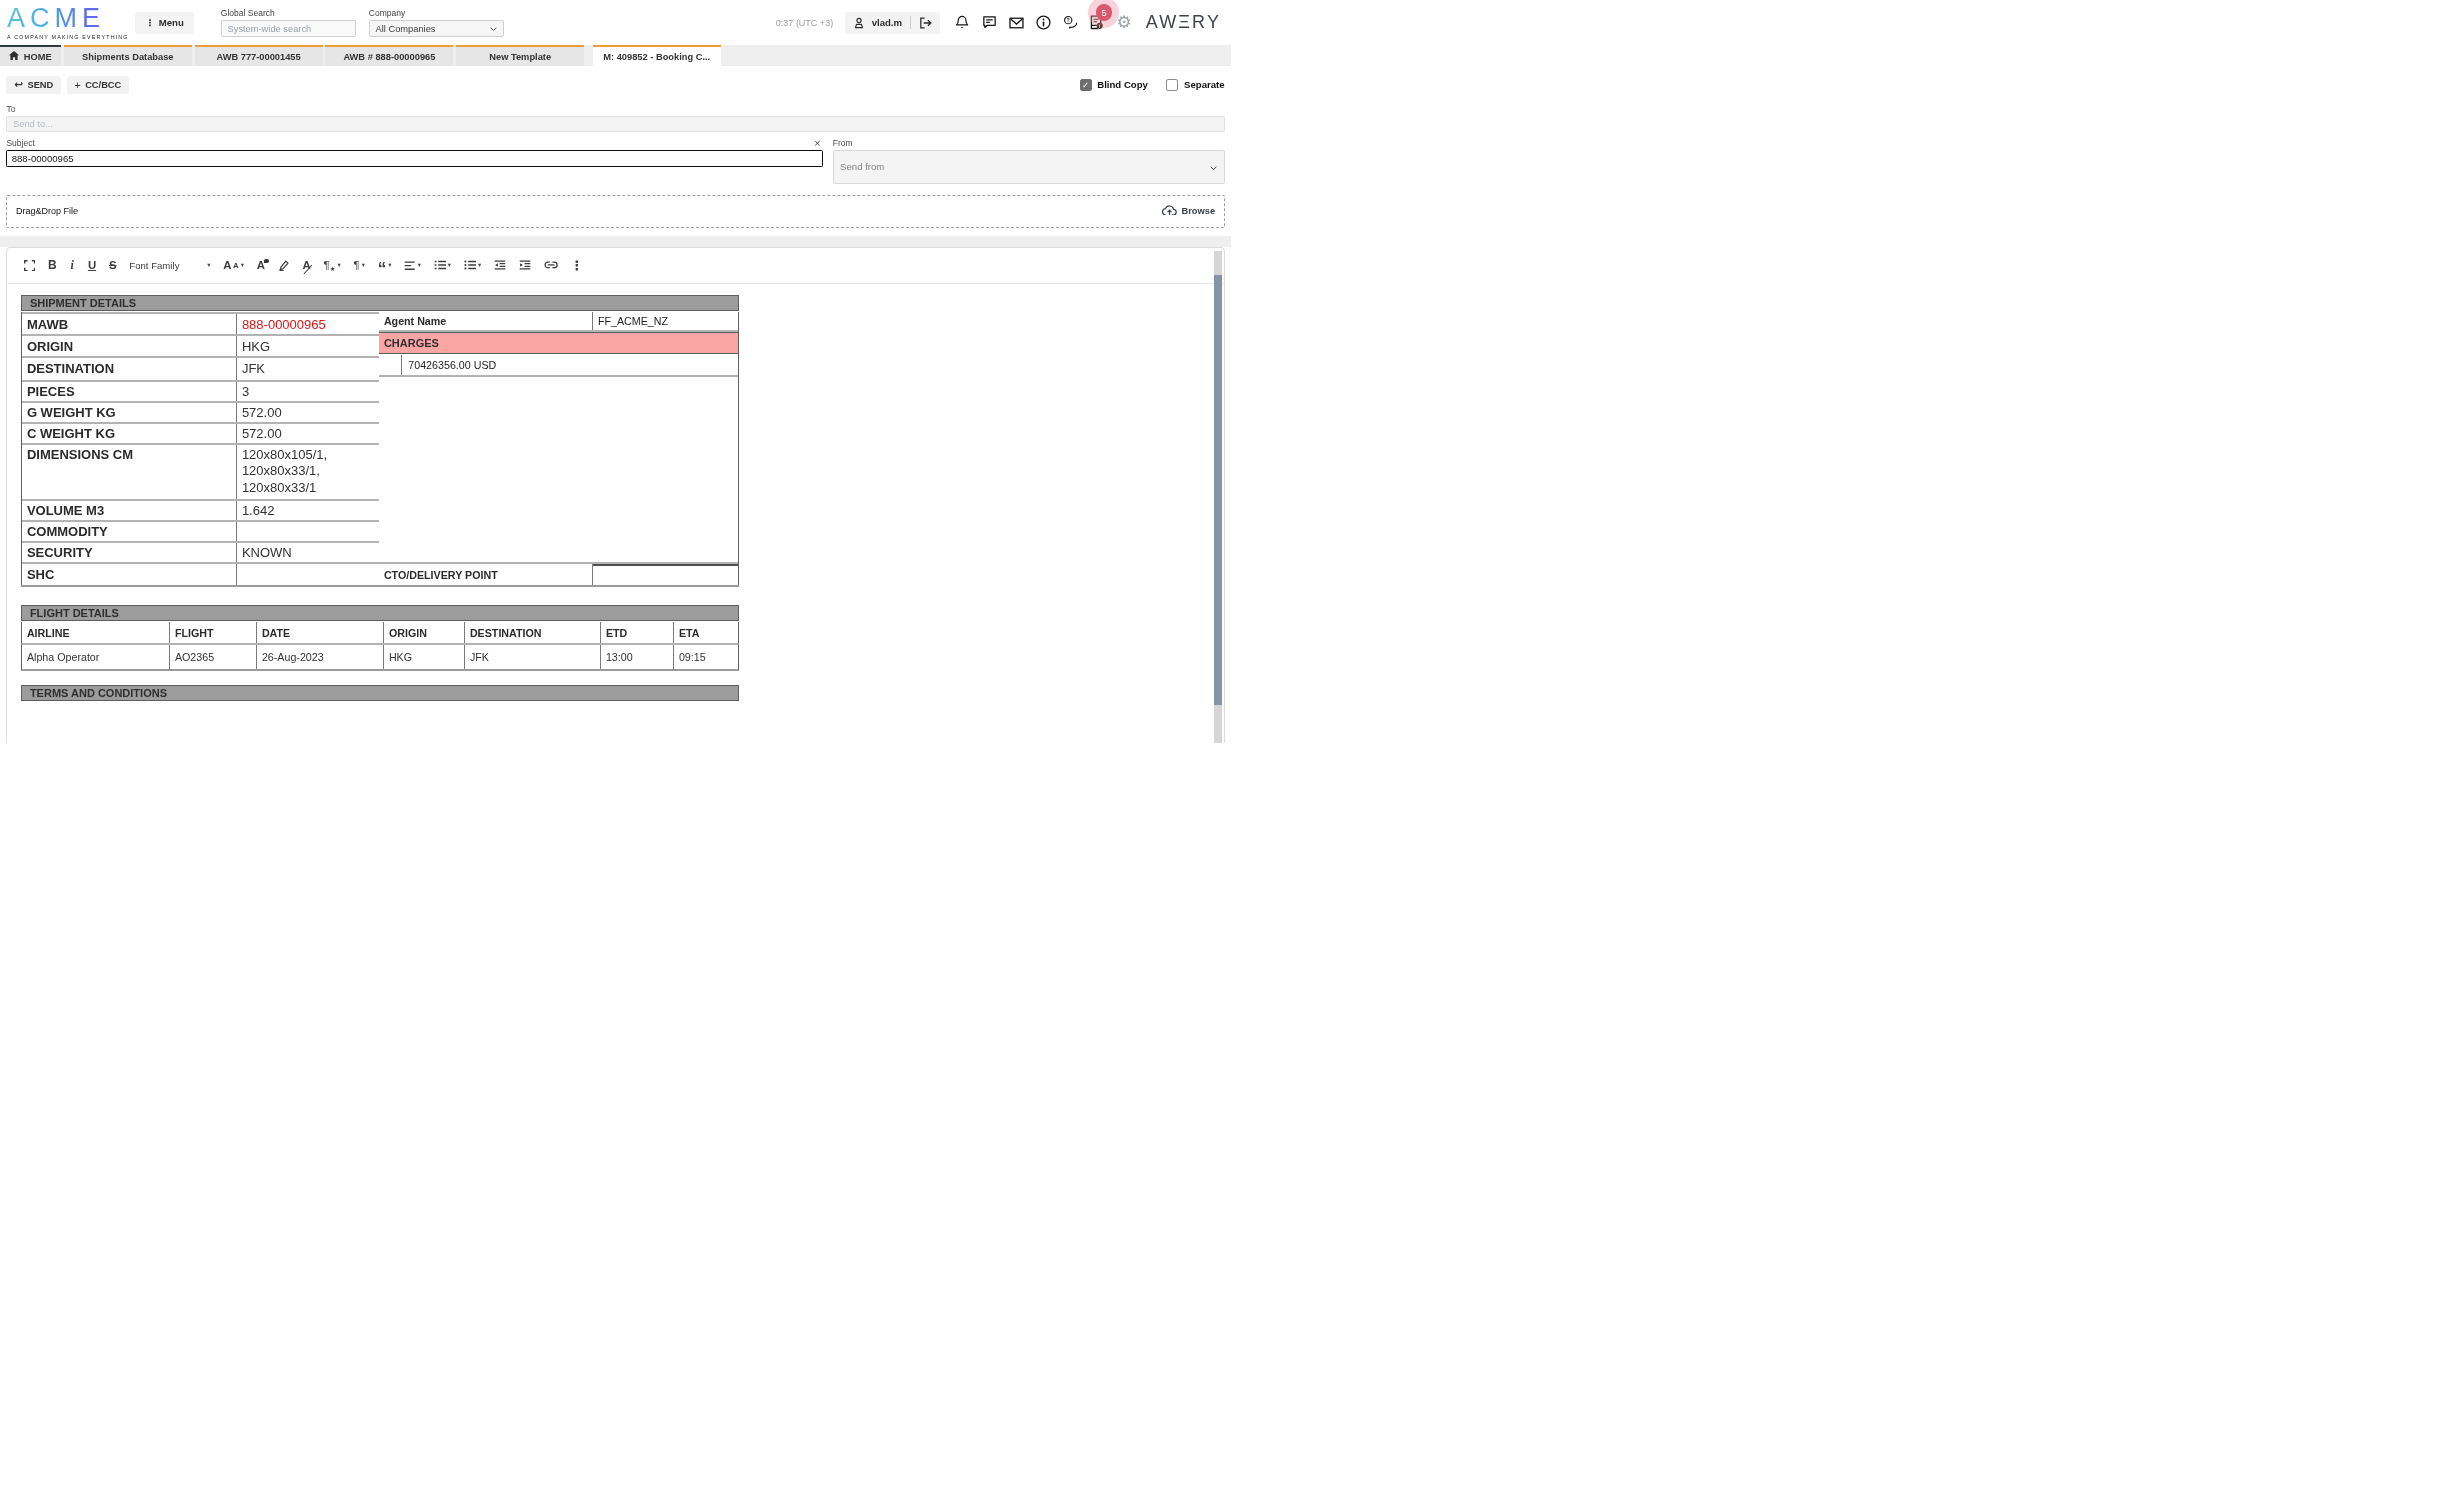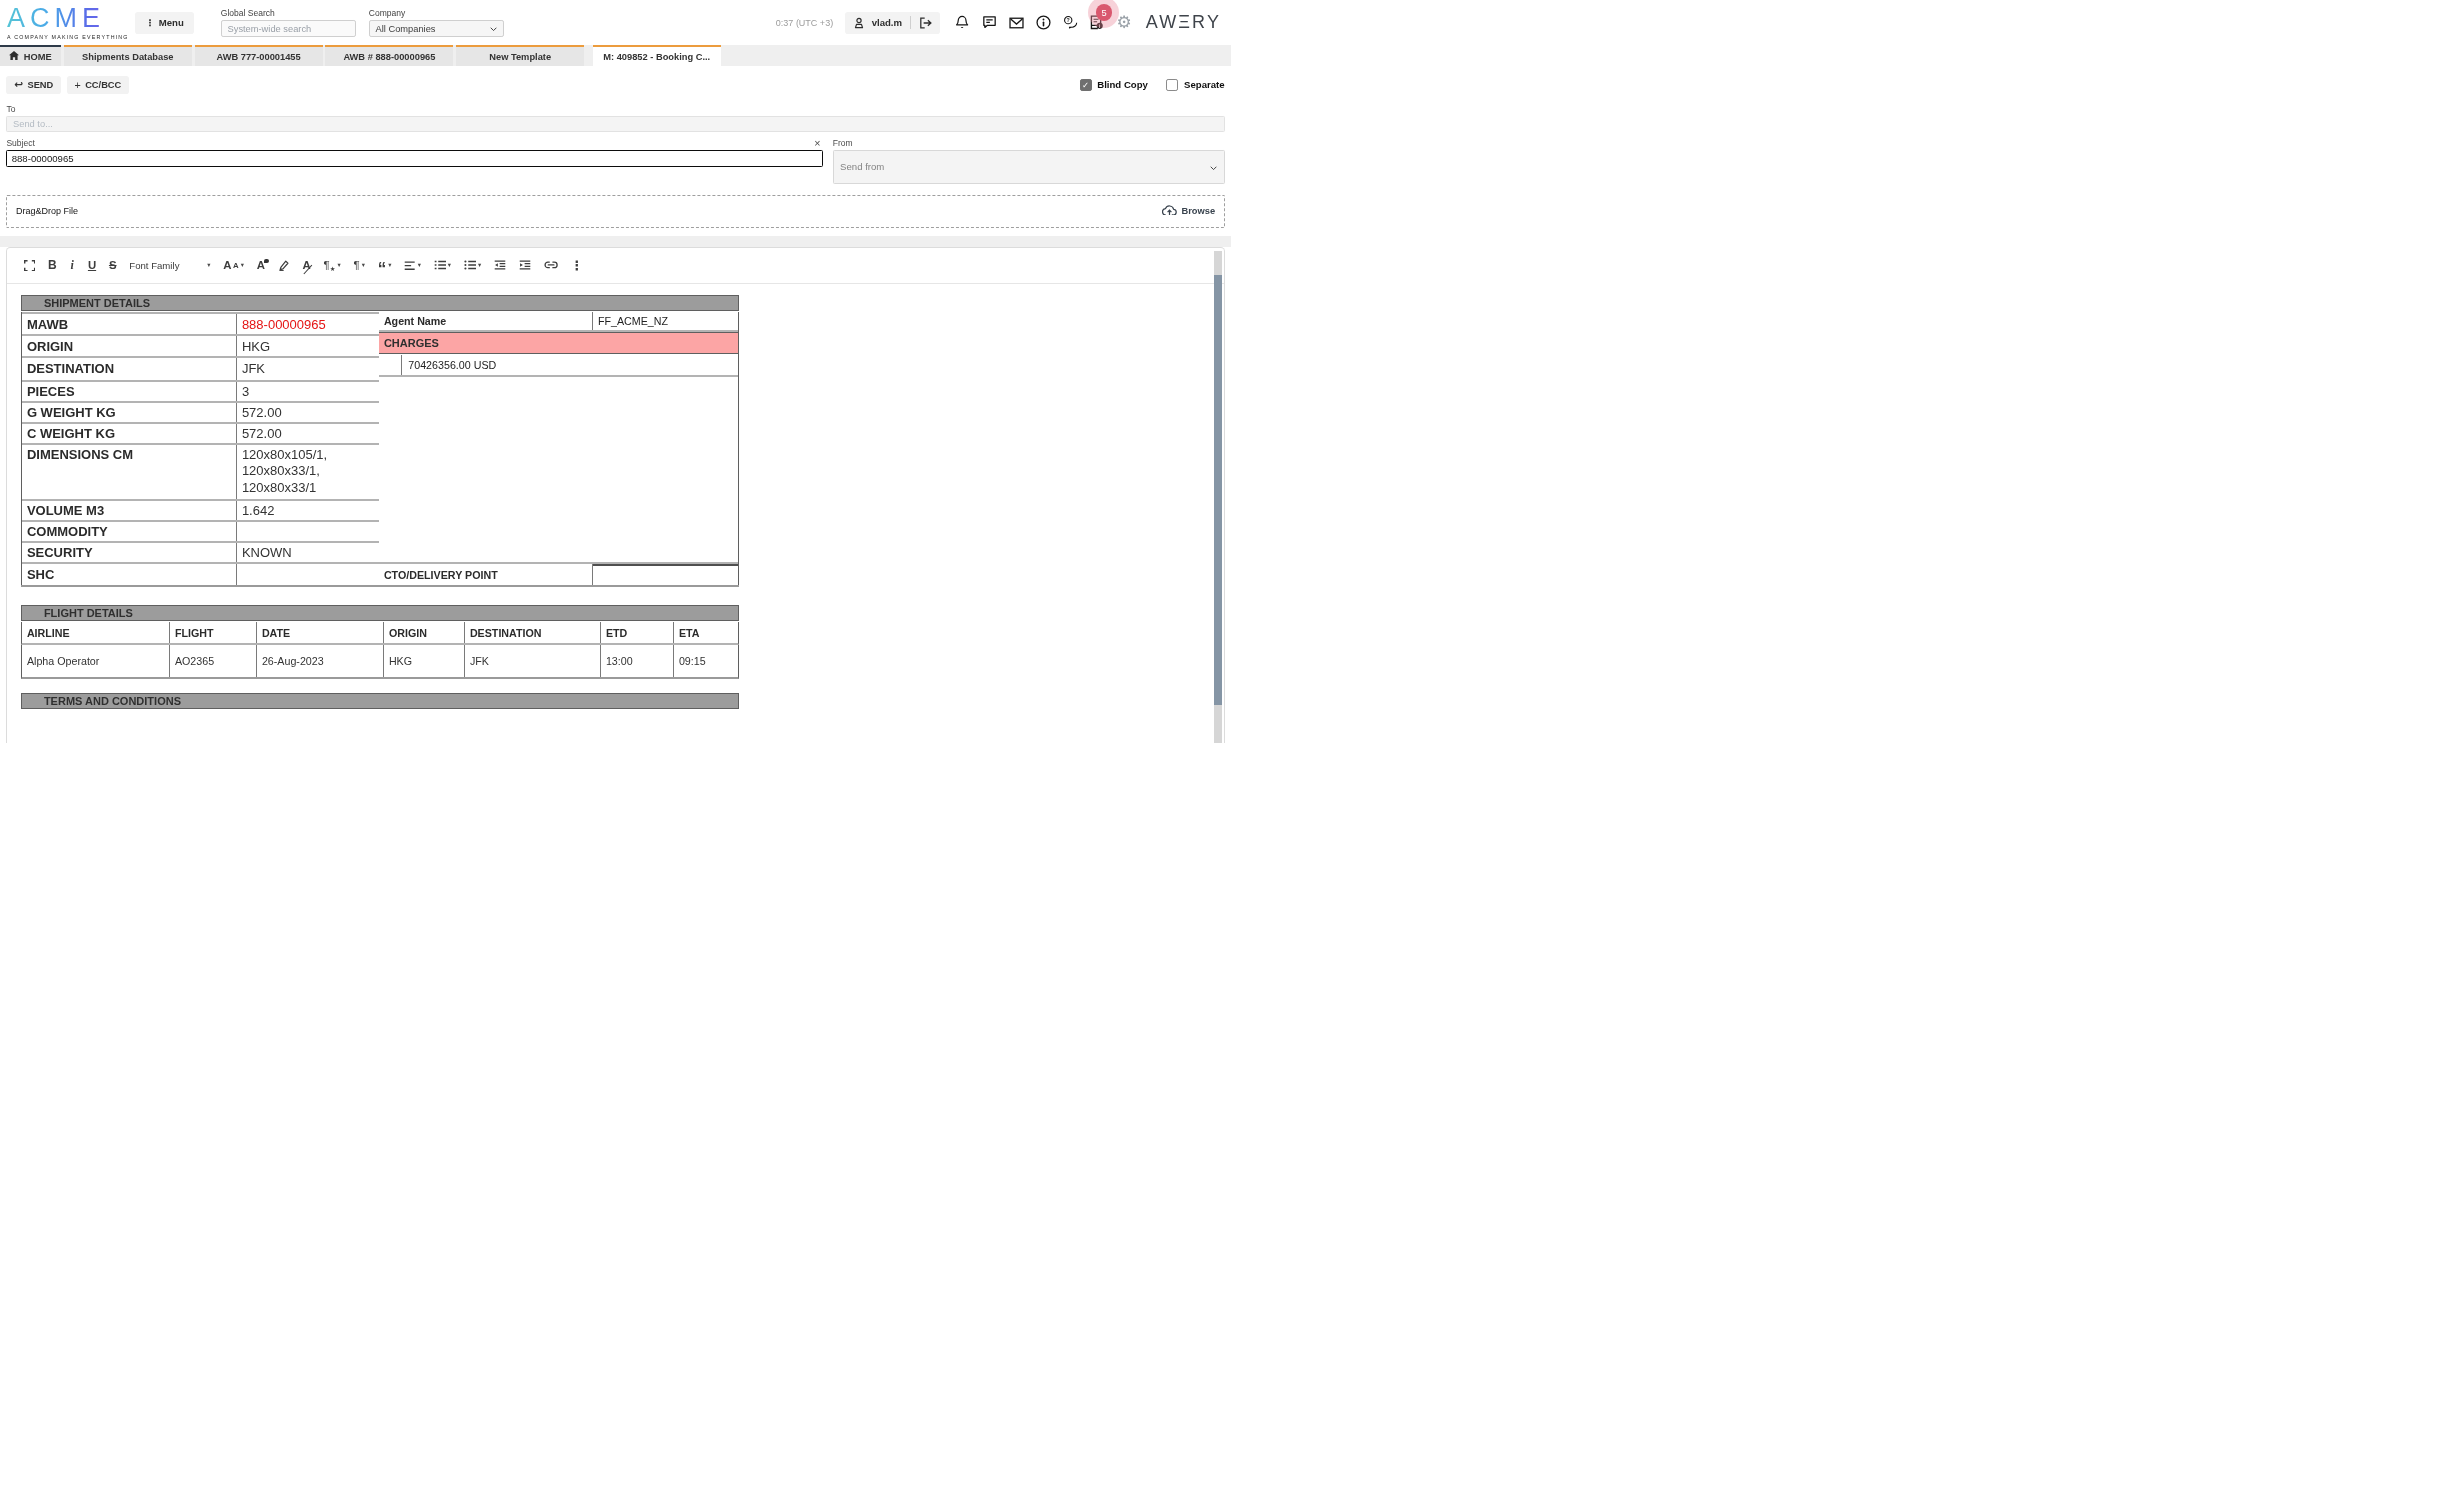--- a/index.html
+++ b/index.html
@@ -107,21 +107,21 @@
   .t-clear::after { content:""; position:absolute; left:6.4px; top:10px; width:12px; height:1.4px; background:#3d3d3d; transform:rotate(-48deg); }
   .t-para { font-size:11.4px; font-weight:400; }
   .t-star { font-size:6.4px; margin-left:-2.1px; margin-top:6.4px; }
   .t-quote { font-size:17px; font-weight:700; line-height:7.1px; padding-top:7.1px; }
   .t-more { font-size:13px; font-weight:700; }
 
   .content { padding:10.7px 0 0 13.5px; }
 
   
   .gbar { height:16px; background:#9c9c9c; border:1.4px solid #5f5f5f; display:flex; align-items:center;
-          padding-left:22px; font-weight:700; font-size:11px; color:#2f2f2f; margin-bottom:1.4px; }
+          padding-left:8px; font-weight:700; font-size:11px; color:#2f2f2f; margin-bottom:1.4px; }
 
   
   .ship { width:718px; }
   .ship-body { display:flex; border-bottom:2.1px solid #9a9a9a; }
   .lhalf { width:358px; background:#b3b3b3; border-left:1.4px solid #5f5f5f; padding-top:2.1px;
            display:grid; grid-template-columns:215px 1fr; row-gap:2.1px;
            grid-template-rows:20px 20px 21.4px 19px 19px 19px 54px 19px 19px 19px 20.7px; }
   .cell { background:#fff; display:flex; align-items:center; padding:0 5px; font-size:13px; color:#333; }
   .cell.lab { font-weight:700; color:#2b2b2b; border-right:1.4px solid #7a7a7a; }
   .cell.multi { align-items:flex-start; padding-top:2.1px; white-space:pre-line; line-height:16.4px; }
@@ -140,21 +140,21 @@
   .cto-row .lab2 { flex:0 0 214px; display:flex; align-items:center; padding:0 5px; font-weight:700;
                    font-size:10.7px; color:#2b2b2b; border-right:1.4px solid #7a7a7a; }
   .cto-row .val2 { flex:1; box-shadow:inset 0 2.1px 0 #4f4f4f; }
 
   
   .flight { width:718px; margin-top:18px; }
   .fl-grid { display:grid; grid-template-columns:148px 87px 127px 81px 136px 73px 65px;
              border-left:1.4px solid #5f5f5f; border-right:1.4px solid #5f5f5f; background:#fff; }
   .fl-grid.head { border-bottom:2.1px solid #b3b3b3; margin-top:0.7px; }
   .fl-grid.data { border-bottom:2.1px solid #9a9a9a; }
-  .fcell { height:32px; display:flex; align-items:center; padding:0 5px; font-size:10.7px; color:#333;
+  .fcell { height:24px; display:flex; align-items:center; padding:0 5px; font-size:10.7px; color:#333;
            border-right:1.4px solid #7a7a7a; }
   .fcell:last-child { border-right:none; }
   .fl-grid.head .fcell { font-weight:700; color:#2b2b2b; height:20.7px; }
 
   
   .terms { width:718px; margin-top:14.2px; }
   .terms-body { border:1.4px solid #8a8a8a; border-top:none; background:#fff; padding:2.1px 7.1px 6.4px; }
   .terms-body p { font-size:10.3px; font-weight:700; color:#2b2b2b; margin:5.7px 0; }
 
   

